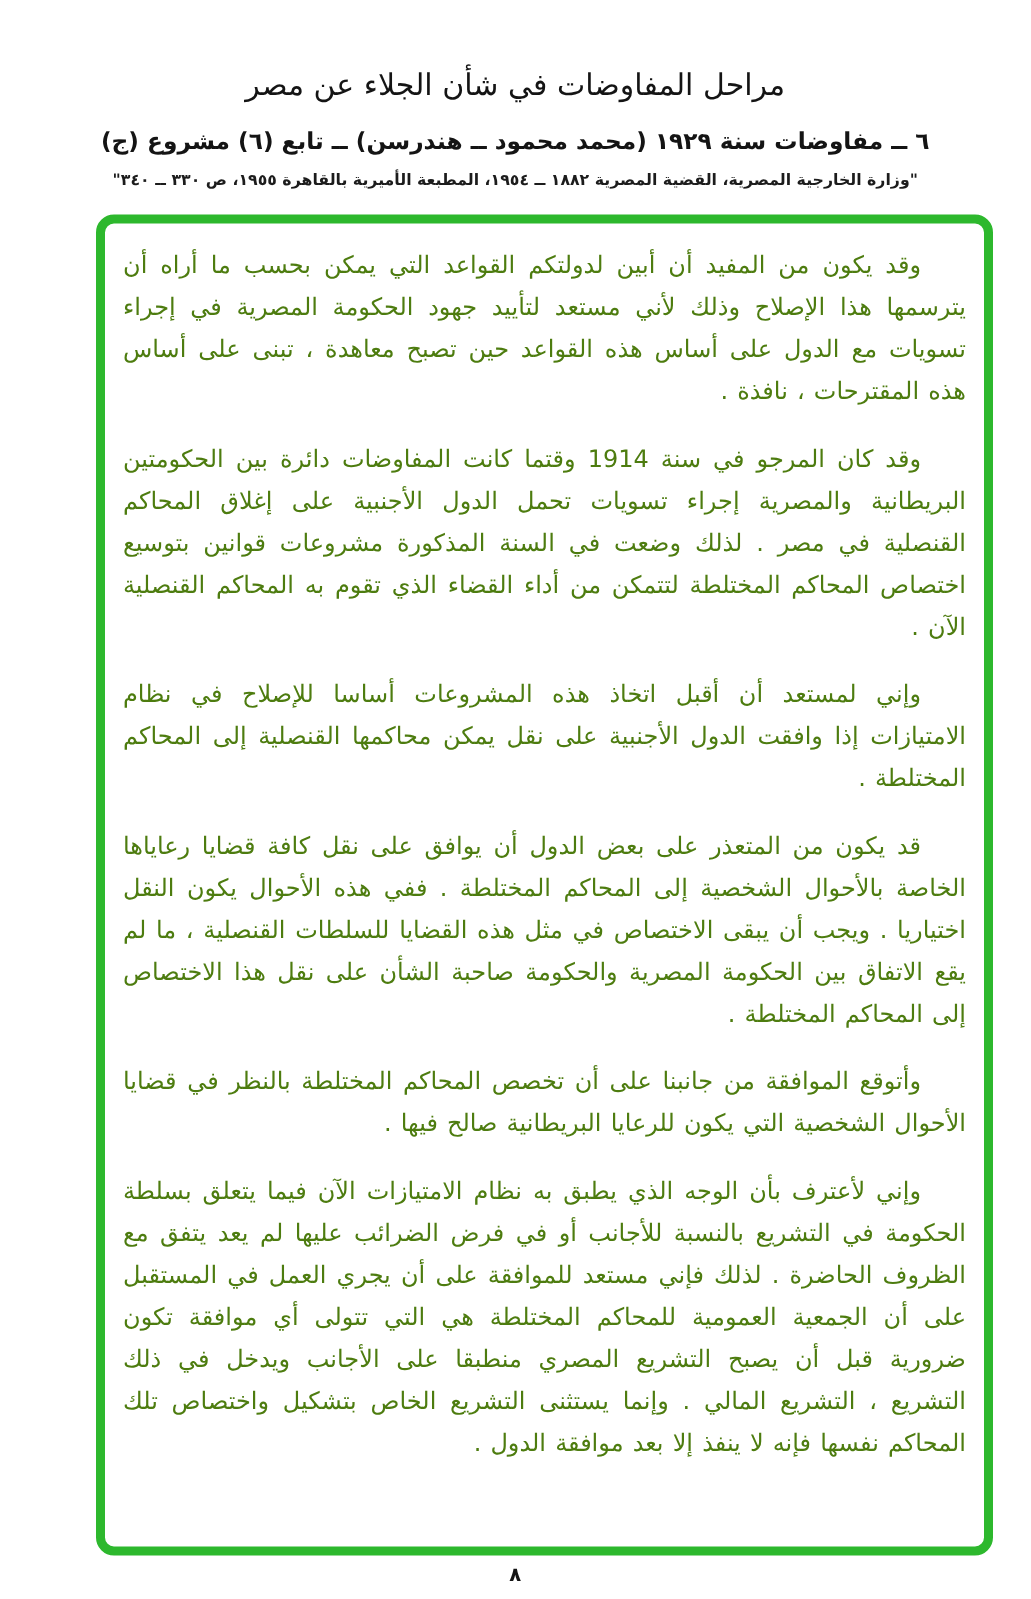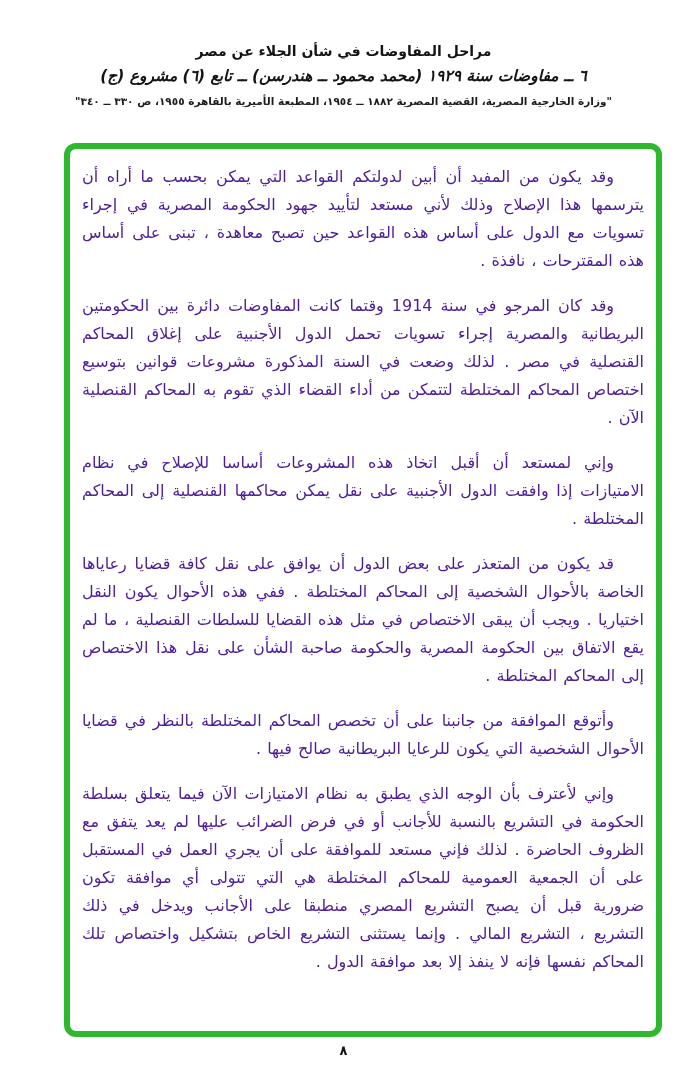--- a/index.html
+++ b/index.html
@@ -16,30 +16,29 @@
   }
   .header {
     position: absolute;
     top: 42px;
     left: 0;
     width: 100%;
     text-align: center;
     color: #141414;
   }
   .header-line1 {
-    font-size: 14px;
-    font-weight: bold;
+    font-size: 20px;
+    font-weight: normal;
     line-height: 1.4;
   }
   .header-line2 {
     font-size: 15.5px;
     font-weight: bold;
-    margin-top: 4px;
+    margin-top: 14px;
     line-height: 1.4;
-    font-style: italic;
   }
   .header-line3 {
     font-size: 10.5px;
     font-weight: bold;
     margin-top: 8px;
     color: #1c1c1c;
     letter-spacing: 0.2px;
   }
   .green-box {
     position: absolute;
@@ -49,21 +48,21 @@
     height: 894px;
     border: 6px solid #2db82d;
     border-radius: 12px;
     padding: 14px 12px 10px 12px;
     background: #ffffff;
   }
   .body-text {
     width: 100%;
     height: 100%;
     overflow: hidden;
-    color: #4c1d95;
+    color: #4d7c0f;
   }
   .body-text p {
     font-size: 16px;
     line-height: 28px;
     text-align: justify;
     text-indent: 30px;
     margin-bottom: 17px;
     word-spacing: 1px;
   }
   .page-number {

